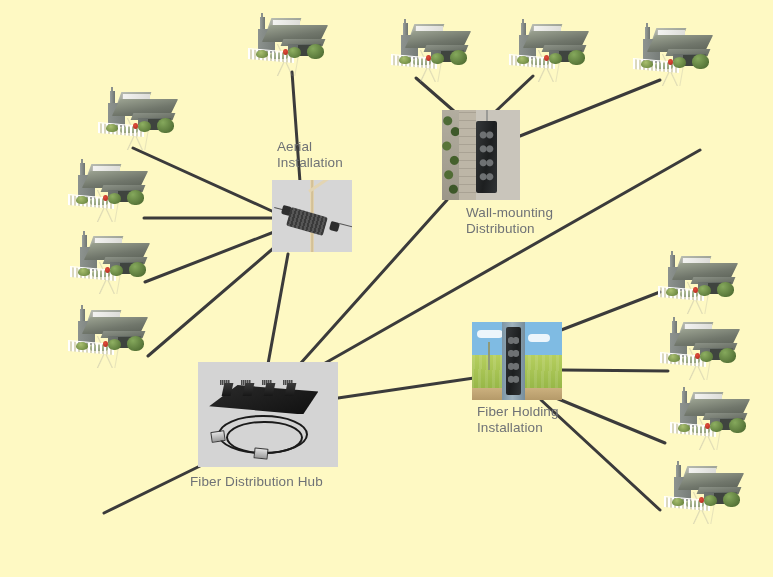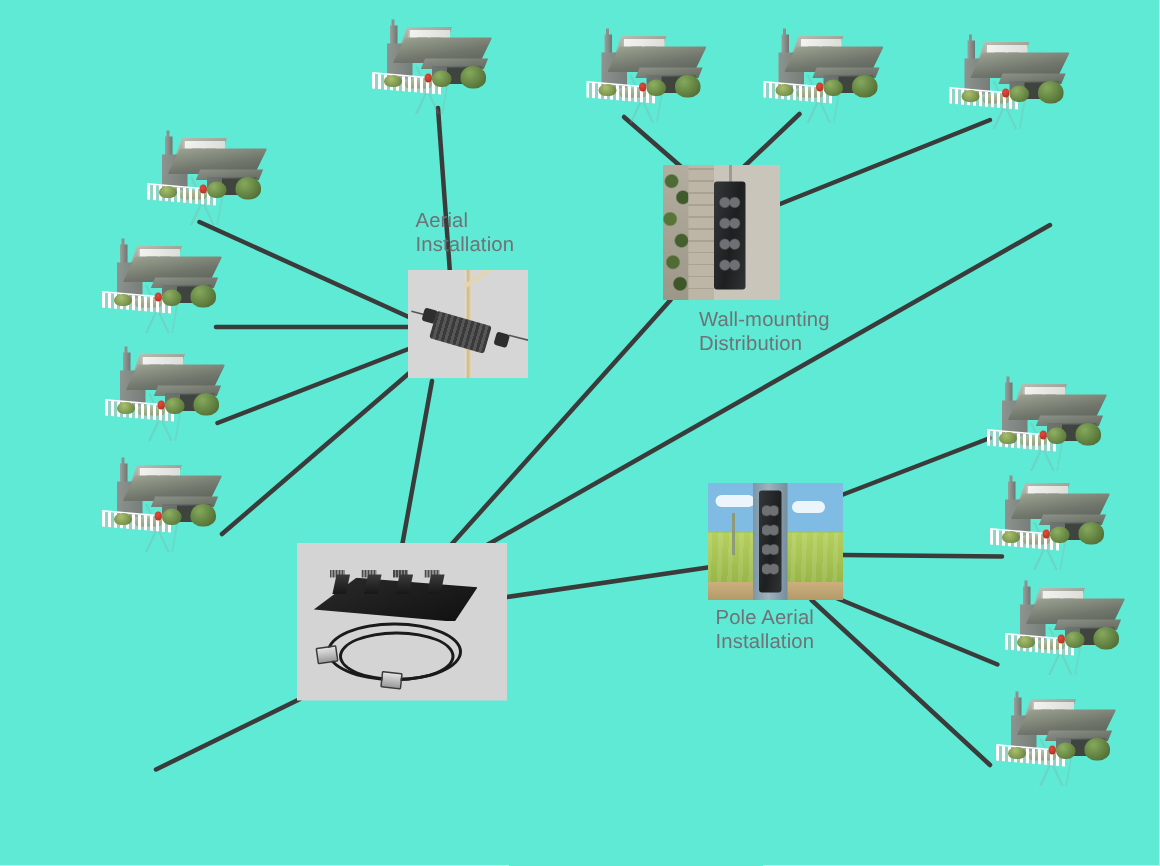--- a/index.html
+++ b/index.html
@@ -1,19 +1,19 @@
 <!DOCTYPE html>
 <html><head>
 <meta charset="utf-8">
 <style>
   html,body{margin:0;padding:0;background:#ffffff;}
   #stage{
     position:relative;
     width:773px;height:577px;
-    background:#5eead4;
+    background:#fef9c3;
     overflow:hidden;
     font-family:"Liberation Sans", sans-serif;
   }
   #wires{position:absolute;left:0;top:0;width:773px;height:577px;}
 
   
   .house{position:absolute;width:100px;height:62px;}
   .house .ground{
     position:absolute;left:0;top:30px;width:100px;height:32px;
     background:
@@ -520,32 +520,33 @@
     <div class="cloud1"></div>
     <div class="cloud2"></div>
     <div class="field"></div>
     <div class="path"></div>
     <div class="mast"></div>
     <div class="post"></div>
     <div class="box">
       <div class="ports"></div>
     </div>
   </div>
-  <div class="caption" style="left: 477px; top: 404px;">Pole Aerial
+  <div class="caption" style="left: 477px; top: 404px;">Fiber Holding
 Installation</div>
 
   <div class="tile tile-hub" style="left: 198px; top: 362px; width: 140px; height: 105px;">
     <div class="tray"></div>
     <div class="splice" style="left:16%"></div>
     <div class="splice" style="left:31%"></div>
     <div class="splice" style="left:46%"></div>
     <div class="splice" style="left:61%"></div>
     <div class="conn" style="left:18%"></div>
     <div class="conn" style="left:33%"></div>
     <div class="conn" style="left:48%"></div>
     <div class="conn" style="left:63%"></div>
     <div class="cableA"></div>
     <div class="cableB"></div>
     <div class="plugA"></div>
     <div class="plugB"></div>
   </div>
+  <div class="caption" style="left: 190px; top: 474px;">Fiber Distribution Hub</div>
 
 </div>
 
 </body></html>

